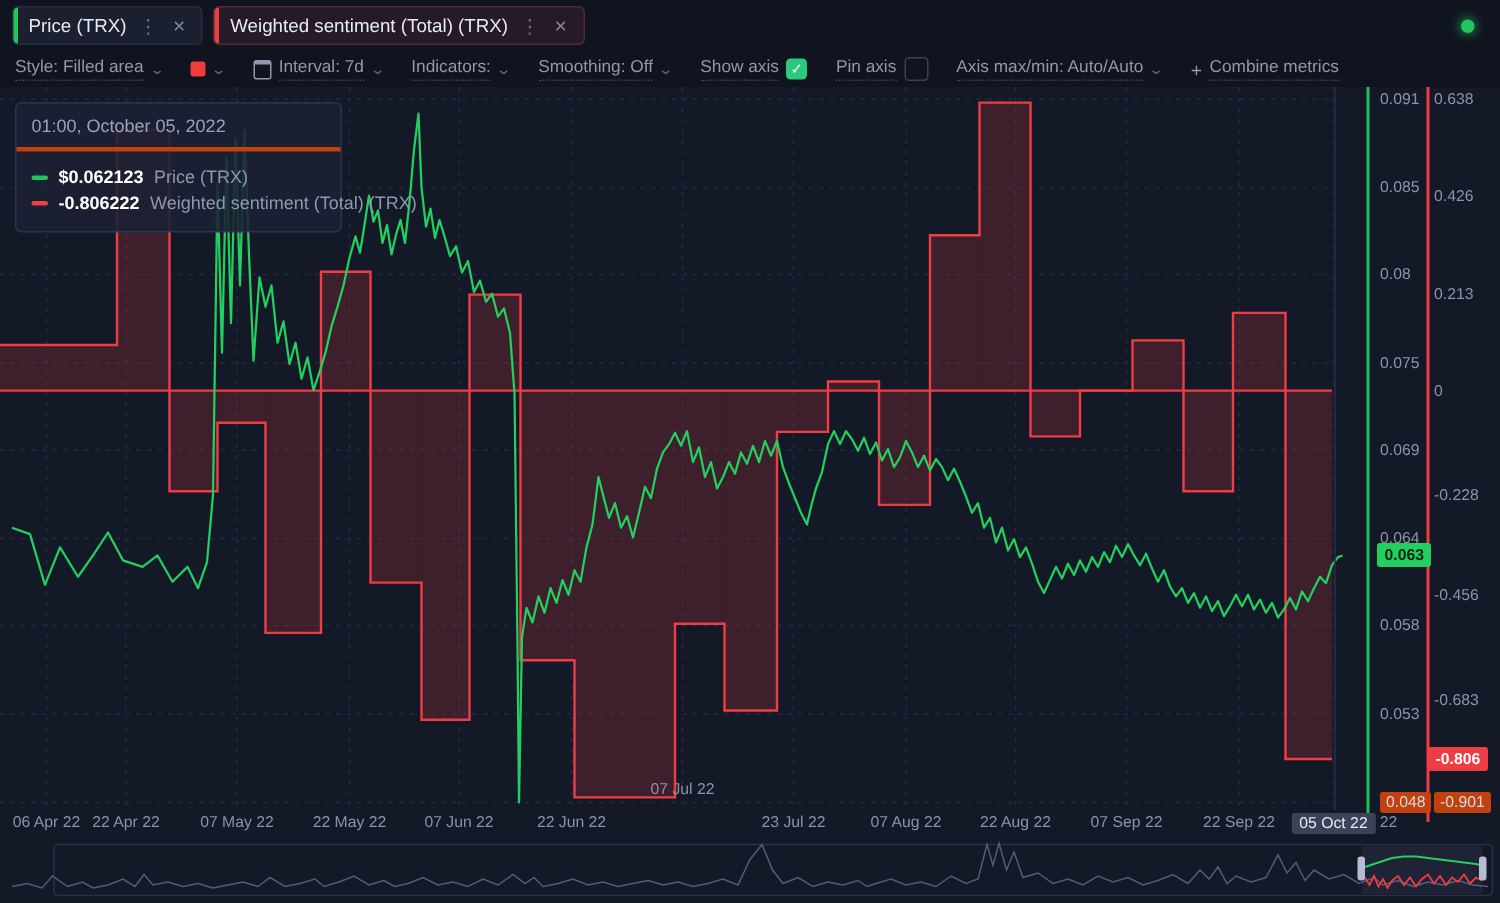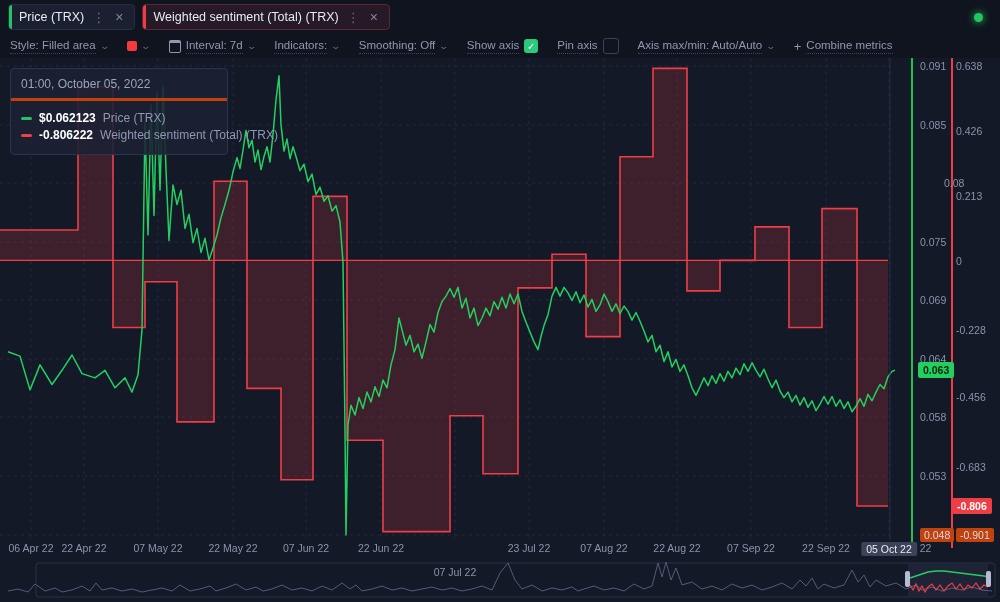--- a/index.html
+++ b/index.html
@@ -121,42 +121,42 @@
       <path d="M8,351.8 L20,356.1 L30,389.9 L40,364.9 L52,384.5 L62,370.3 L72,355 L82,373.6 L95,377.9 L105,370.3 L115,387.8 L125,377.9 L132,392.1 L138,374.7 L142,329.9 L145,122.7 L148,235.1 L151,105.3 L154,215.4 L157,92.2 L160,190.3 L163,86.7 L166,169.6 L169,240.5 L173,184.9 L177,204.5 L181,190.3 L185,228.5 L189,214.3 L193,242.7 L197,228.5 L201,252.5 L205,238.3 L209,260.1 L213,248.1 L217,235.1 L221,217.6 L225,204.5 L229,190.3 L233,171.8 L237,157.6 L240,168.5 L243,150 L246,130.4 L249,147.8 L252,140.2 L255,162 L258,150 L261,169.6 L264,156.5 L267,146.7 L270,162 L273,134.7 L276,99.8 L279,75.8 L281,124.9 L284,151.1 L287,139.1 L290,158.7 L293,146.7 L296,156.5 L300,170.7 L304,164.2 L308,181.6 L312,174 L316,194.7 L320,187.1 L324,201.2 L328,195.8 L332,211.1 L336,205.6 L340,222 L343,262.3 L345,430.3 L346,535 L348,424.8 L351,405.2 L355,415 L359,397.6 L363,408.5 L367,392.1 L371,401.9 L375,386.7 L379,396.5 L383,380.1 L387,387.8 L391,364.9 L395,349.6 L399,318 L402,329.9 L406,345.2 L410,335.4 L414,351.8 L418,344.1 L422,358.3 L426,341.9 L430,324.5 L434,332.1 L438,312.5 L442,301.6 L446,296.1 L450,288.5 L454,297.2 L458,287.4 L462,308.1 L466,298.3 L470,318 L474,308.1 L478,325.6 L482,318 L486,308.1 L490,315.8 L494,301.6 L498,309.2 L502,297.2 L506,308.1 L510,294 L514,303.8 L518,294 L522,311.4 L526,322.3 L530,332.1 L534,341.9 L538,349.6 L541,336.5 L544,325.6 L548,314.7 L552,296.1 L556,287.4 L560,296.1 L564,287.4 L568,292.9 L572,300.5 L576,291.8 L580,302.7 L584,295 L588,307 L592,299.4 L596,311.4 L600,304.9 L604,294 L608,301.6 L612,311.4 L616,303.8 L620,313.6 L624,306 L628,311.4 L632,320.1 L636,312.5 L640,321.2 L644,331 L648,341.9 L652,335.4 L656,351.8 L660,345.2 L664,361.6 L668,351.8 L672,367 L676,359.4 L680,371.4 L684,364.9 L688,375.8 L692,387.8 L696,395.4 L700,386.7 L704,377.9 L708,385.6 L712,375.8 L716,383.4 L720,373.6 L724,381.2 L728,371.4 L732,377.9 L736,368.1 L740,374.7 L744,363.8 L748,371.4 L752,362.7 L756,370.3 L760,376.8 L764,369.2 L768,379 L772,387.8 L776,380.1 L780,391 L784,397.6 L788,392.1 L792,401.9 L796,395.4 L800,405.2 L804,397.6 L808,407.4 L812,400.8 L816,410.7 L820,404.1 L824,396.5 L828,404.1 L832,396.5 L836,406.3 L840,399.8 L844,408.5 L848,401.9 L852,411.8 L856,406.3 L860,398.7 L864,406.3 L868,394.3 L872,400.8 L876,392.1 L880,384.5 L884,388.8 L888,376.8 L892,371.4 L895,370.3" class="pline"></path>
       <line x1="890" y1="58" x2="890" y2="540" class="pedge"></line>
       <line x1="912" y1="58" x2="912" y2="548" class="axgreen"></line>
       <line x1="952" y1="58" x2="952" y2="548" class="axred"></line>
     </svg>
 
 
   <div id="labels">
       <div class="ytick" style="left: 920px; top: 66px;">0.091</div>
       <div class="ytick" style="left: 920px; top: 125px;">0.085</div>
-      <div class="ytick" style="left: 920px; top: 183px; margin-left: 24px;">0.08</div>
+      <div class="ytick" style="left: 920px; top: 183px;">0.08</div>
       <div class="ytick" style="left: 920px; top: 242px;">0.075</div>
       <div class="ytick" style="left: 920px; top: 300px;">0.069</div>
       <div class="ytick" style="left: 920px; top: 359px;">0.064</div>
       <div class="ytick" style="left: 920px; top: 417px;">0.058</div>
       <div class="ytick" style="left: 920px; top: 476px;">0.053</div>
       <div class="ytick badge" style="left: 920px; top: 535px;">0.048</div>
       <div class="ytick" style="left: 956px; top: 66px;">0.638</div>
       <div class="ytick" style="left: 956px; top: 131px;">0.426</div>
       <div class="ytick" style="left: 956px; top: 196px;">0.213</div>
       <div class="ytick" style="left: 956px; top: 261px;">0</div>
       <div class="ytick" style="left: 956px; top: 330px;">-0.228</div>
       <div class="ytick" style="left: 956px; top: 397px;">-0.456</div>
       <div class="ytick" style="left: 956px; top: 467px;">-0.683</div>
       <div class="ytick badge" style="left: 956px; top: 535px;">-0.901</div>
       <div class="xtick" style="left: 31px; top: 542px;">06 Apr 22</div>
       <div class="xtick" style="left: 84px; top: 542px;">22 Apr 22</div>
       <div class="xtick" style="left: 158px; top: 542px;">07 May 22</div>
       <div class="xtick" style="left: 233px; top: 542px;">22 May 22</div>
       <div class="xtick" style="left: 306px; top: 542px;">07 Jun 22</div>
       <div class="xtick" style="left: 381px; top: 542px;">22 Jun 22</div>
-      <div class="xtick" style="left: 455px; top: 566px;">07 Jul 22</div>
+      <div class="xtick" style="left: 455px; top: 520px;">07 Jul 22</div>
       <div class="xtick" style="left: 529px; top: 542px;">23 Jul 22</div>
       <div class="xtick" style="left: 604px; top: 542px;">07 Aug 22</div>
       <div class="xtick" style="left: 677px; top: 542px;">22 Aug 22</div>
       <div class="xtick" style="left: 751px; top: 542px;">07 Sep 22</div>
       <div class="xtick" style="left: 826px; top: 542px;">22 Sep 22</div>
       <div class="xtick hl" style="left: 889px; top: 542px;">05 Oct 22</div>
       <div class="xtick" style="left: 916px; top: 542px;">Oct 22</div>
     </div>
 
   <div class="curbadge green" style="top:370px;">0.063</div>

